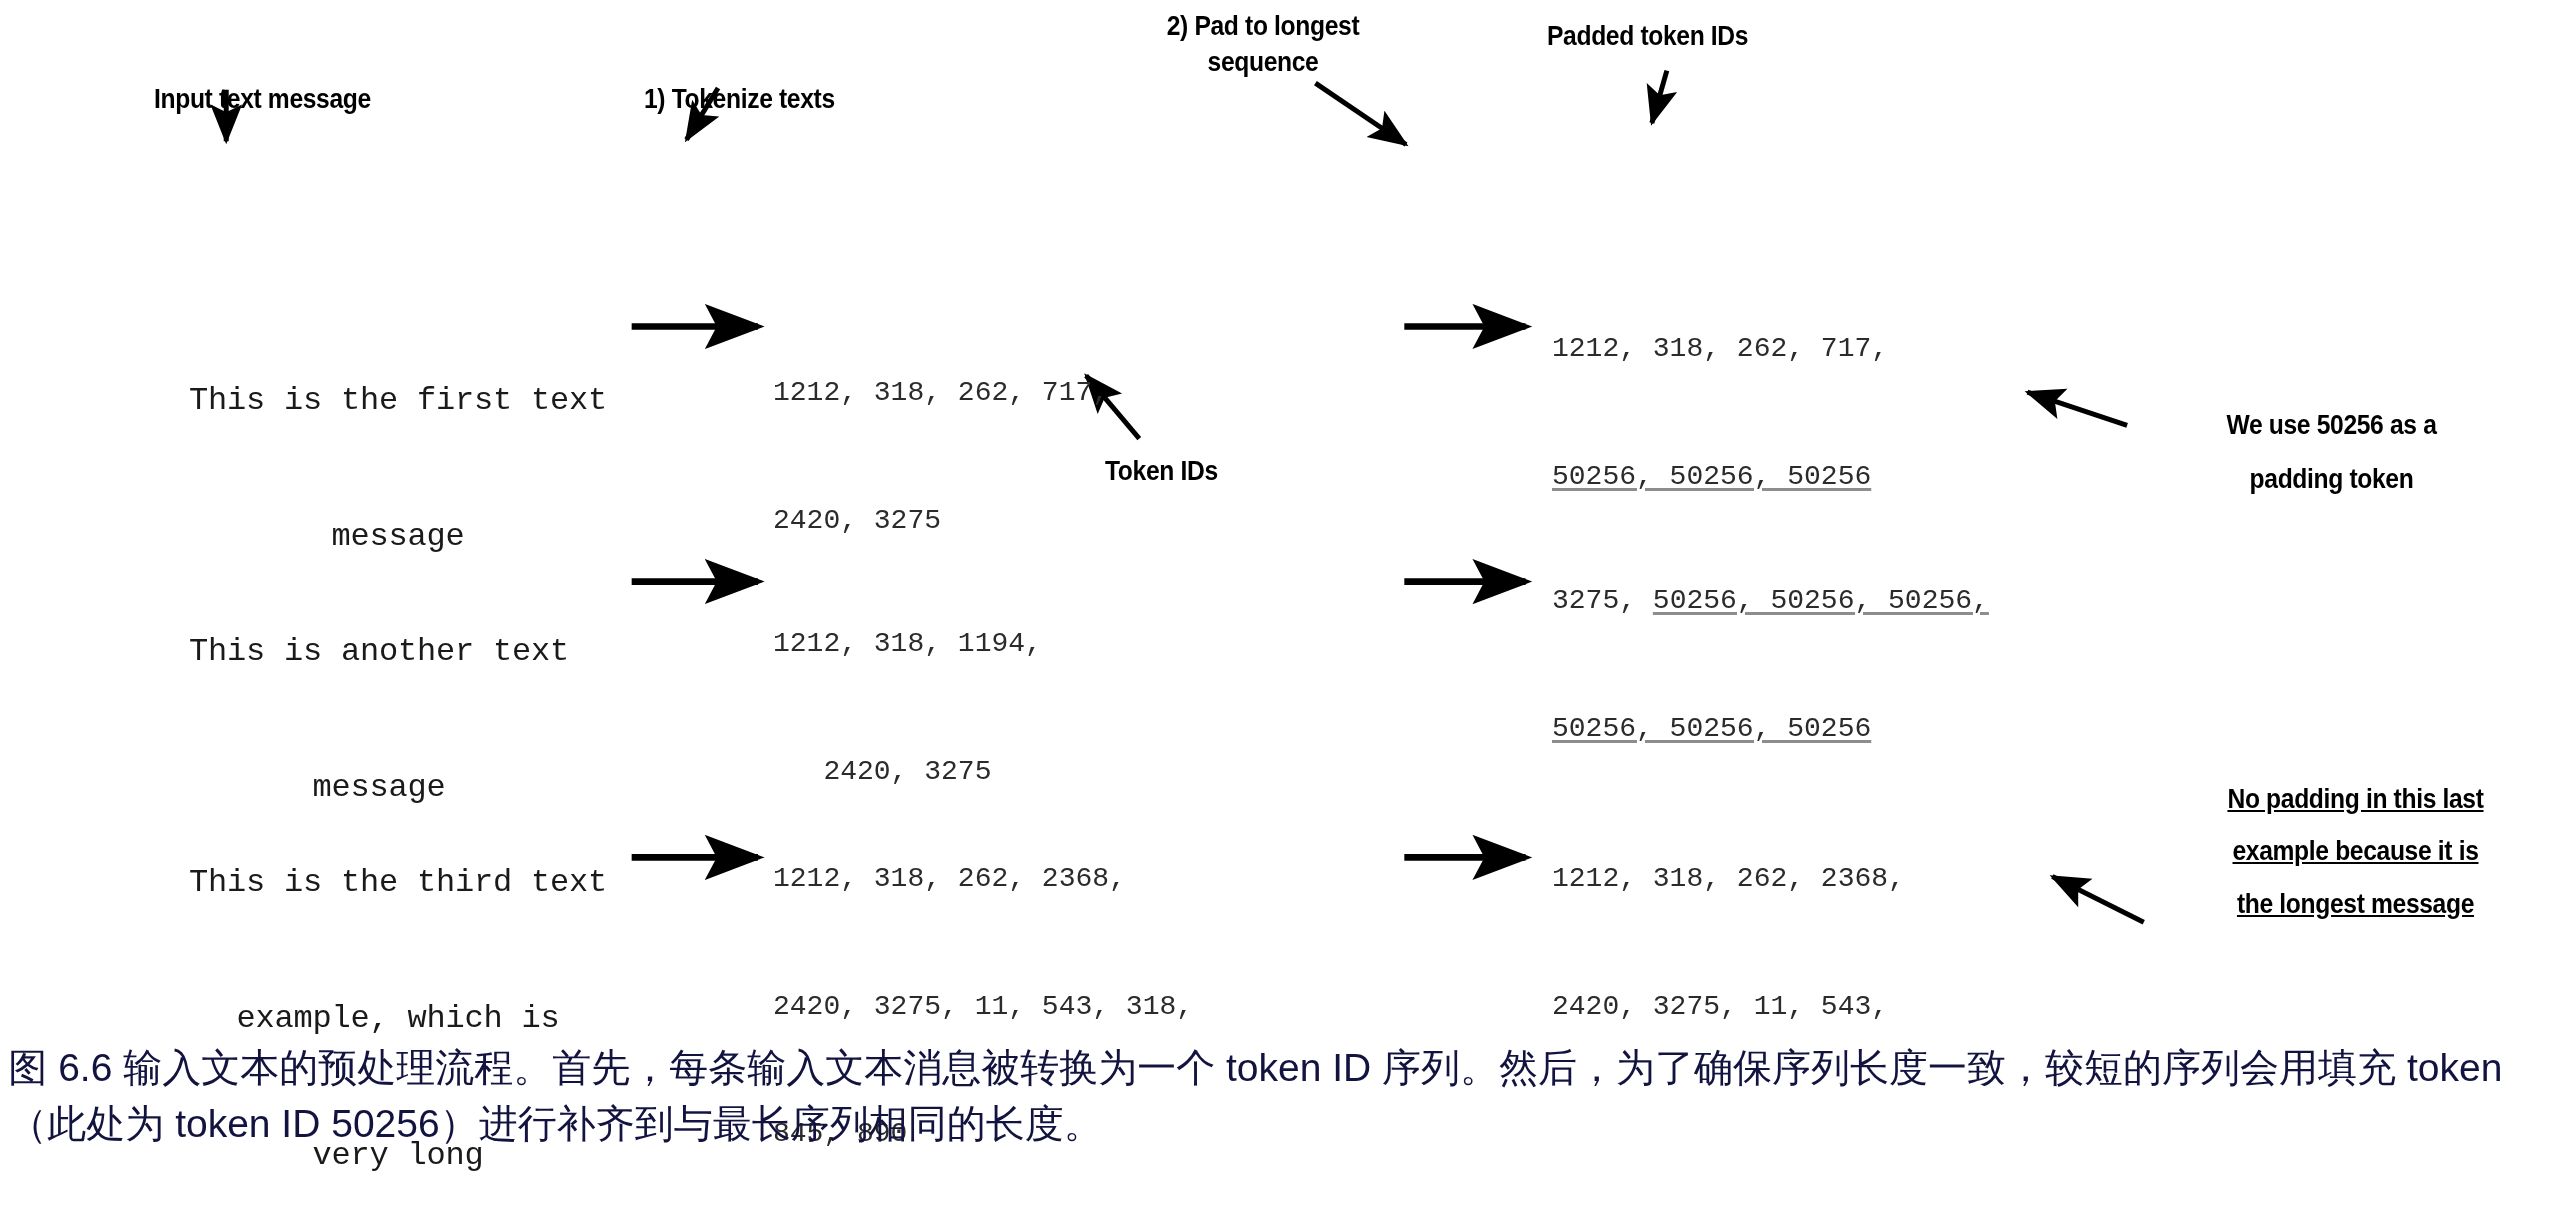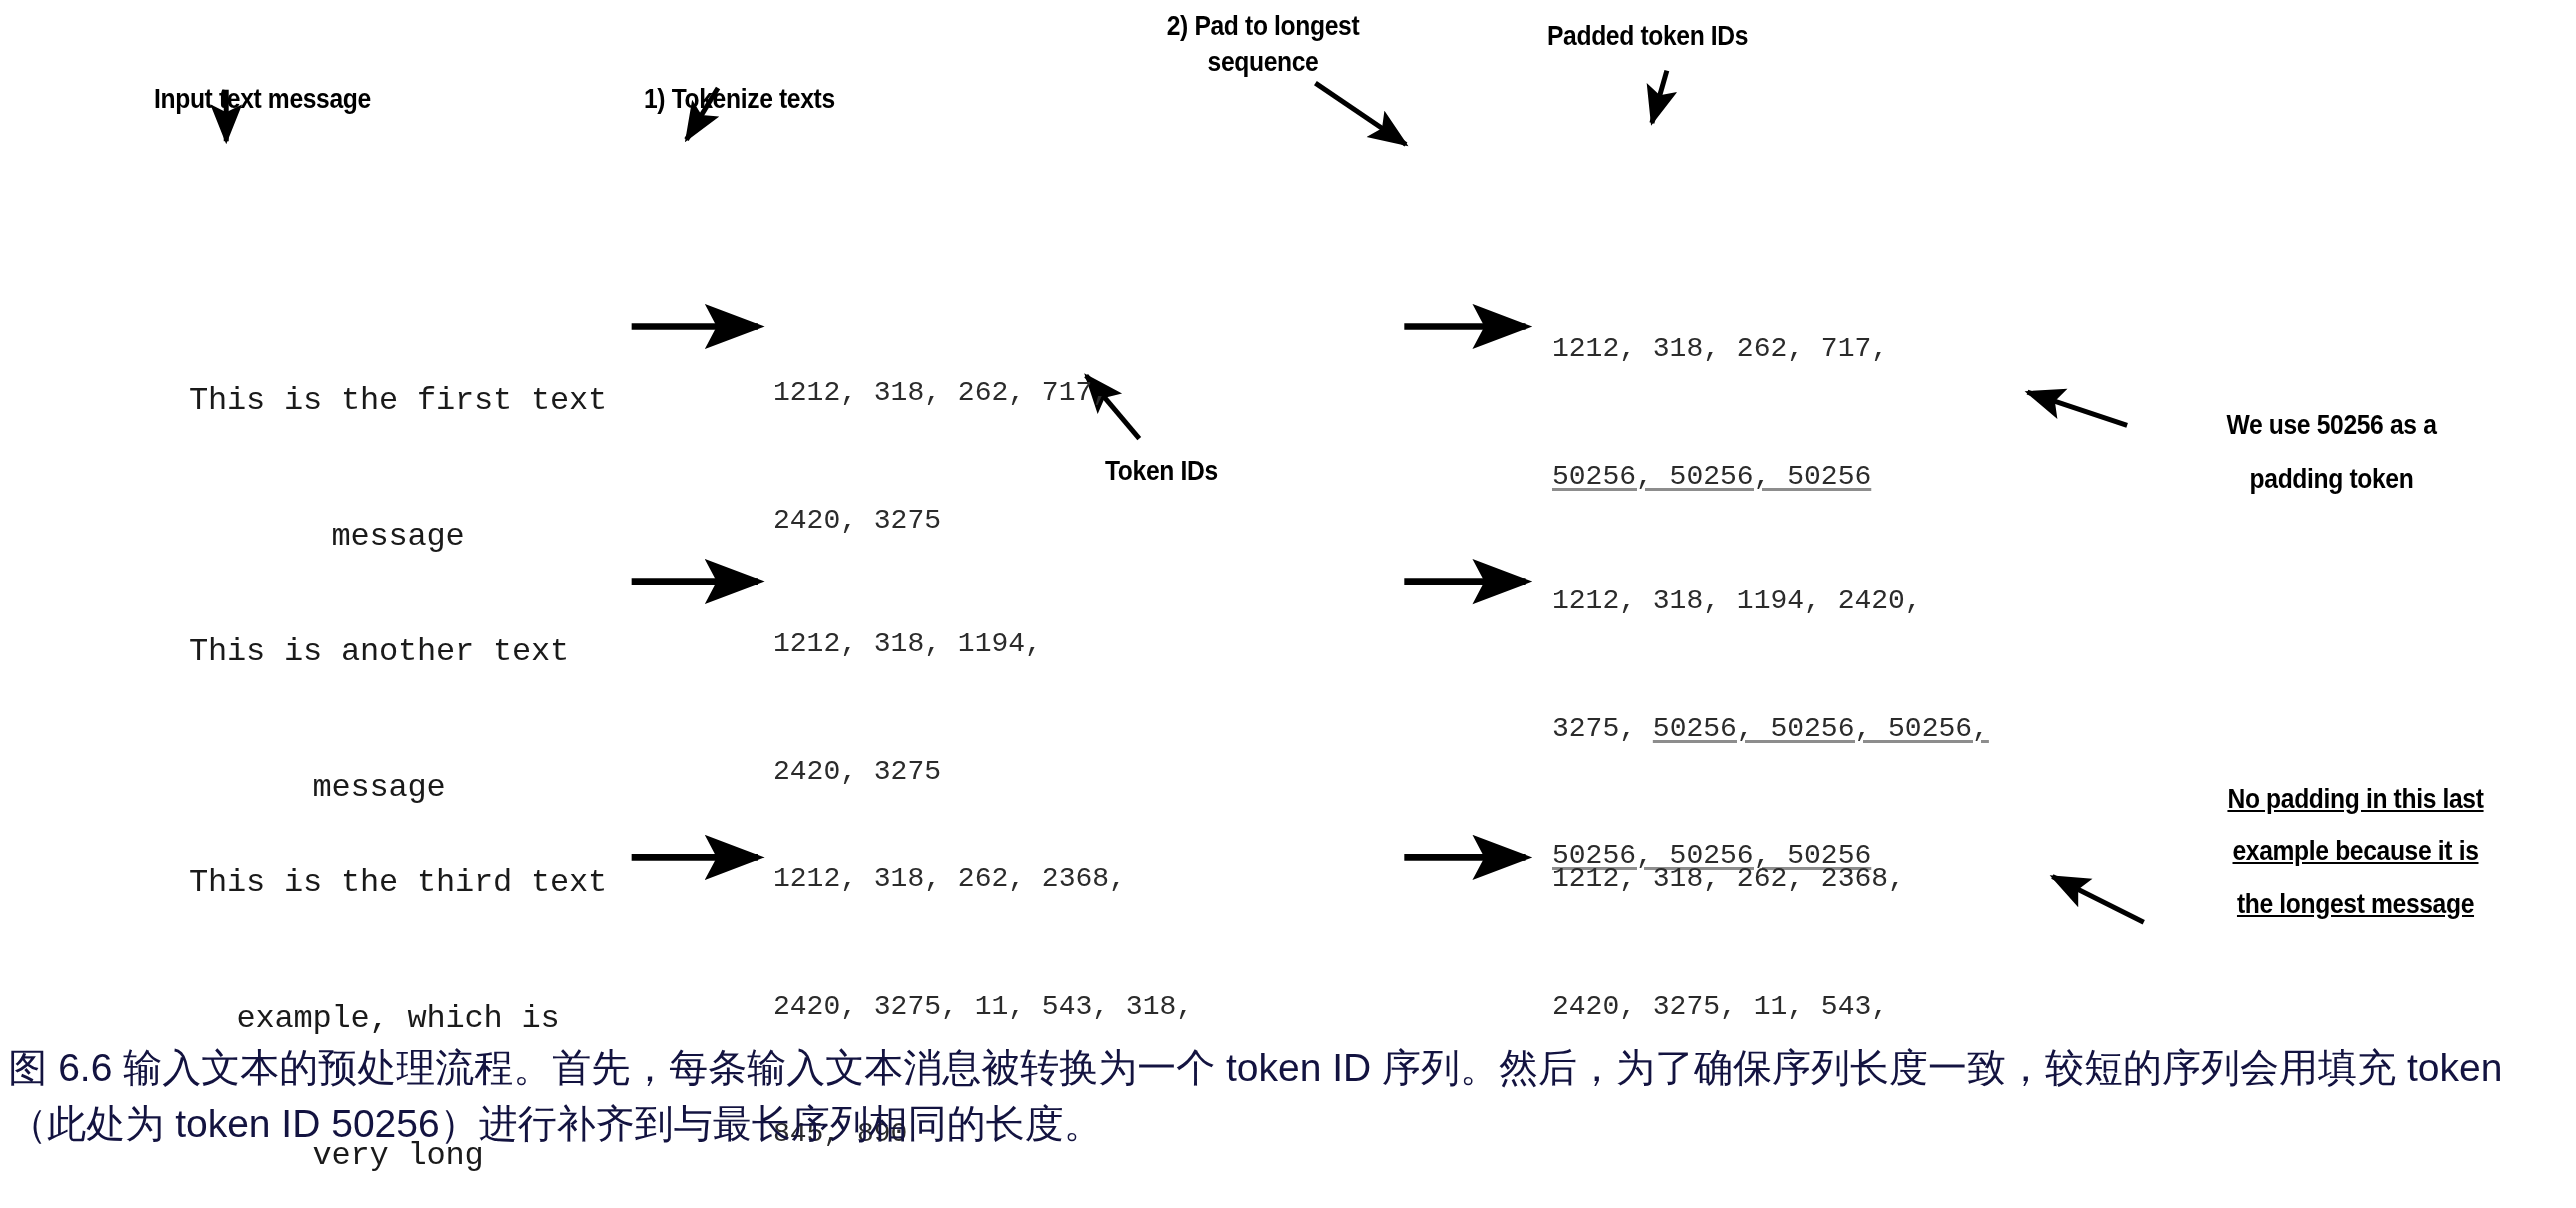--- a/index.html
+++ b/index.html
@@ -183,27 +183,26 @@
 <div class="abs" style="left:2136px; top:407px; width:391px;">
   <div class="anno center" style="text-align:center;">We use 50256 as a</div>
   <div class="anno center" style="text-align:center; margin-top:18.3px;">padding token</div>
 </div>
 
 <div class="abs msg" style="left:189px; top:538px;">
   <div>This is another text</div>
   <div>message</div>
 </div>
 
-<div class="abs ids" style="left:773px; top:538px;">
+<div class="abs ids" style="left:773px; top:538px;text-align:center;">
   <div>1212, 318, 1194,</div>
   <div>2420, 3275</div>
 </div>
 
 <div class="abs ids" style="left:1552px; top:495px;">
-  <div>1212, 318, 1194, 2420,</div>
   <div><span>3275, </span><span class="pad">50256, 50256, 50256,</span></div>
   <div><span class="pad">50256, 50256, 50256</span></div>
 </div>
 
 <div class="abs msg" style="left:189px; top:769px;">
   <div>This is the third text</div>
   <div>example, which is</div>
   <div>very long</div>
 </div>
 

